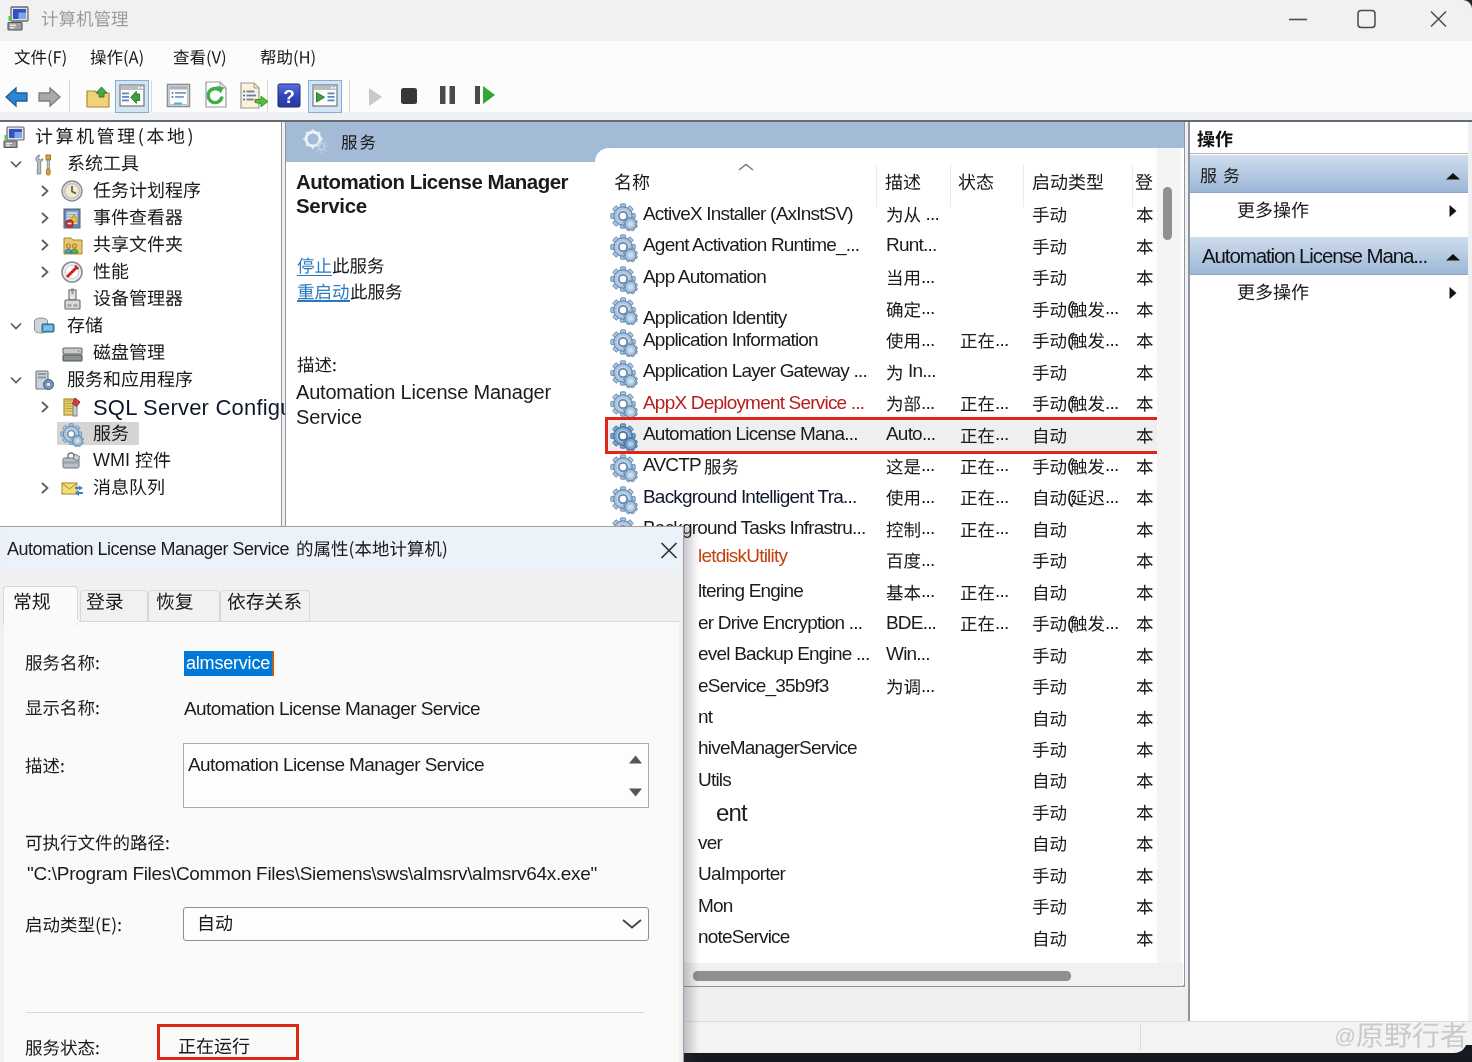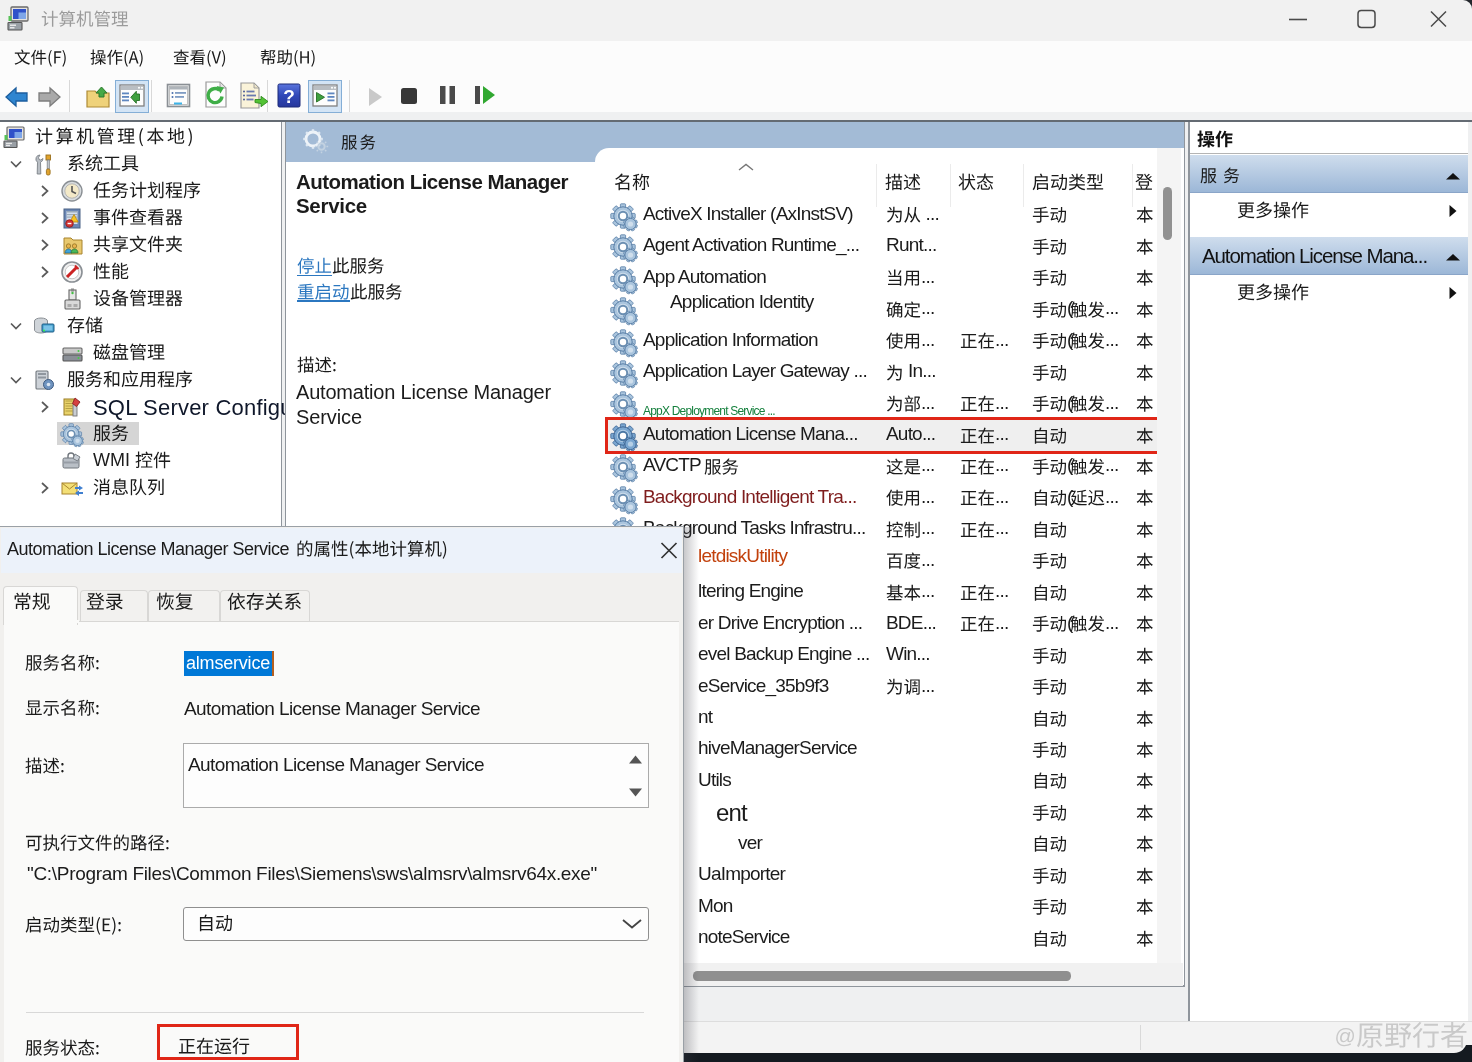--- a/index.html
+++ b/index.html
@@ -739,21 +739,21 @@
         </g>
       </svg>
 <svg class="k" style="left:1136.0px;top:269.2px" width="20" height="23">
         <g fill="#1b1b1b" transform="translate(0,15.31) scale(0.01750,-0.01750)">
           <use href="#q19" x="0"></use>
         </g>
       </svg>
 <svg class="k" style="left:611px;top:297.0px" width="28" height="28">
         <use href="#gear"></use>
       </svg>
-<div class="t" style="left:643.0px;top:292px;font-size:19.0px;color:#1b1b1b;letter-spacing:-0.800px;margin-left:27px;">Application Identity</div>
+<div class="t" style="left:643.0px;top:308px;font-size:19.0px;color:#1b1b1b;letter-spacing:-0.800px;">Application Identity</div>
 <svg class="k" style="left:886.0px;top:300.7px" width="37" height="23">
         <g fill="#1b1b1b" transform="translate(0,15.31) scale(0.01750,-0.01750)">
           <use href="#q72" x="0"></use>
           <use href="#q73" x="1000"></use>
         </g>
       </svg>
 <div class="t" style="left:921.0px;top:298.1px;font-size:19.0px;color:#1b1b1b;letter-spacing:-0.800px;">...</div>
 <svg class="k" style="left:1032.0px;top:300.7px" width="37" height="23">
         <g fill="#1b1b1b" transform="translate(0,15.31) scale(0.01750,-0.01750)">
           <use href="#q70" x="0"></use>
@@ -827,21 +827,21 @@
         </g>
       </svg>
 <svg class="k" style="left:1136.0px;top:363.6px" width="20" height="23">
         <g fill="#1b1b1b" transform="translate(0,15.31) scale(0.01750,-0.01750)">
           <use href="#q19" x="0"></use>
         </g>
       </svg>
 <svg class="k" style="left:611px;top:391.4px" width="28" height="28">
         <use href="#gear"></use>
       </svg>
-<div class="t" style="left:643.0px;top:405px;font-size:12px;color:#15803d;letter-spacing:-0.800px;">AppX Deployment Service ...</div>
+<div class="t" style="left:643.0px;top:393px;font-size:19.0px;color:#b91c1c;letter-spacing:-0.800px;">AppX Deployment Service ...</div>
 <svg class="k" style="left:886.0px;top:395.0px" width="37" height="23">
         <g fill="#1b1b1b" transform="translate(0,15.31) scale(0.01750,-0.01750)">
           <use href="#q68" x="0"></use>
           <use href="#q79" x="1000"></use>
         </g>
       </svg>
 <div class="t" style="left:921.0px;top:392.5px;font-size:19.0px;color:#1b1b1b;letter-spacing:-0.800px;">...</div>
 <svg class="k" style="left:960.0px;top:395.0px" width="37" height="23">
         <g fill="#1b1b1b" transform="translate(0,15.31) scale(0.01750,-0.01750)">
           <use href="#q77" x="0"></use>
@@ -930,21 +930,21 @@
       </svg>
 <div class="t" style="left:1105.0px;top:455.4px;font-size:19.0px;color:#1b1b1b;letter-spacing:-0.800px;">...</div>
 <svg class="k" style="left:1136.0px;top:457.9px" width="20" height="23">
         <g fill="#1b1b1b" transform="translate(0,15.31) scale(0.01750,-0.01750)">
           <use href="#q19" x="0"></use>
         </g>
       </svg>
 <svg class="k" style="left:611px;top:485.8px" width="28" height="28">
         <use href="#gear"></use>
       </svg>
-<div class="t" style="left:643.0px;top:486.8px;font-size:19.0px;color:#7f1d1d;letter-spacing:-0.800px;">Background Intelligent Tra...</div>
+<div class="t" style="left:643.0px;top:486.8px;font-size:19.0px;color:#0f172a;letter-spacing:-0.800px;">Background Intelligent Tra...</div>
 <svg class="k" style="left:886.0px;top:489.4px" width="37" height="23">
         <g fill="#1b1b1b" transform="translate(0,15.31) scale(0.01750,-0.01750)">
           <use href="#q76" x="0"></use>
           <use href="#q46" x="1000"></use>
         </g>
       </svg>
 <div class="t" style="left:921.0px;top:486.8px;font-size:19.0px;color:#1b1b1b;letter-spacing:-0.800px;">...</div>
 <svg class="k" style="left:960.0px;top:489.4px" width="37" height="23">
         <g fill="#1b1b1b" transform="translate(0,15.31) scale(0.01750,-0.01750)">
           <use href="#q77" x="0"></use>
@@ -1147,21 +1147,21 @@
         <g fill="#1b1b1b" transform="translate(0,15.31) scale(0.01750,-0.01750)">
           <use href="#q70" x="0"></use>
           <use href="#q57" x="1000"></use>
         </g>
       </svg>
 <svg class="k" style="left:1136.0px;top:803.9px" width="20" height="23">
         <g fill="#1b1b1b" transform="translate(0,15.31) scale(0.01750,-0.01750)">
           <use href="#q19" x="0"></use>
         </g>
       </svg>
-<div class="t" style="left:698.0px;top:832.8px;font-size:19.0px;color:#1b1b1b;letter-spacing:-0.800px;margin-left:40px;">ver</div>
+<div class="t" style="left:698.0px;top:832.8px;font-size:19.0px;color:#1b1b1b;letter-spacing:-0.800px;">ver</div>
 <svg class="k" style="left:1032.0px;top:835.3px" width="37" height="23">
         <g fill="#1b1b1b" transform="translate(0,15.31) scale(0.01750,-0.01750)">
           <use href="#q80" x="0"></use>
           <use href="#q57" x="1000"></use>
         </g>
       </svg>
 <svg class="k" style="left:1136.0px;top:835.3px" width="20" height="23">
         <g fill="#1b1b1b" transform="translate(0,15.31) scale(0.01750,-0.01750)">
           <use href="#q19" x="0"></use>
         </g>

